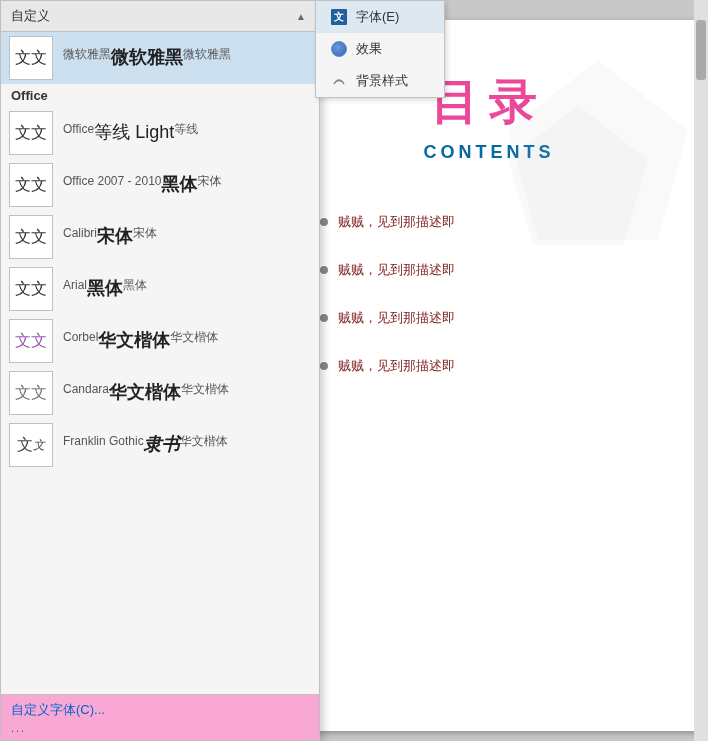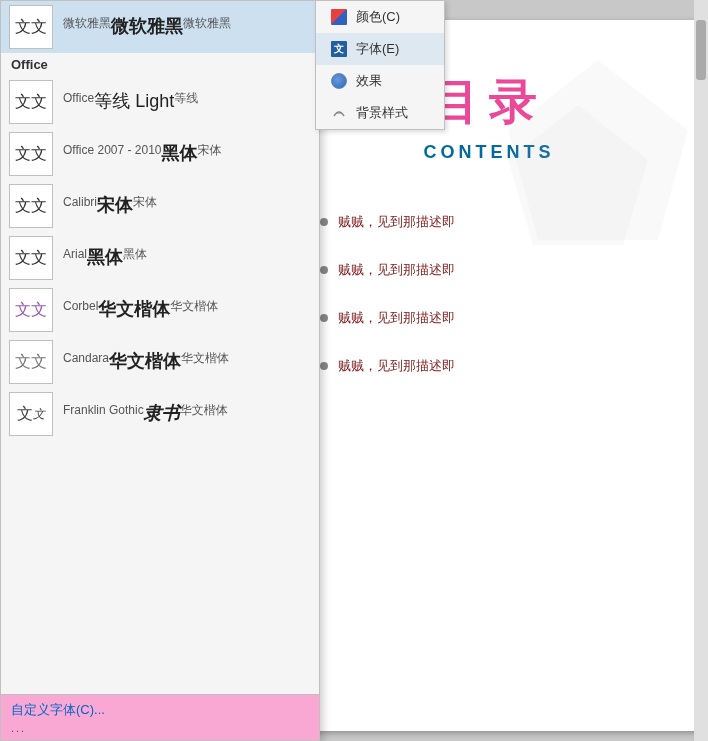--- a/index.html
+++ b/index.html
@@ -368,26 +368,20 @@
       <span>贼贼，见到那描述即</span>
     </div>
   </div>
 
   <div class="doc-scrollbar" style="left:694px; width:14px;">
     <div class="doc-scrollbar-thumb"></div>
   </div>
 </div>
 
 <div class="right-menu">
-  <div class="menu-item">
-    <div class="menu-item-icon">
-      <div class="color-icon-box"></div>
-    </div>
-    <span>颜色(C)</span>
-  </div>
   <div class="menu-item active">
     <div class="menu-item-icon">
       <div class="font-icon-box">文</div>
     </div>
     <span>字体(E)</span>
   </div>
   <div class="menu-item">
     <div class="menu-item-icon">
       <div class="effect-icon-circle"></div>
     </div>
@@ -400,20 +394,24 @@
           <path d="M2 10 Q7 2 12 10" stroke="#888" stroke-width="1.5" fill="none"></path>
           <path d="M5 7 L9 7" stroke="#888" stroke-width="1"></path>
         </svg>
       </div>
     </div>
     <span>背景样式</span>
   </div>
 </div>
 
 <div class="dropdown-panel">
+  <div class="dropdown-header">
+    <span>自定义</span>
+    <div class="dropdown-scroll-up">▲</div>
+  </div>
 
   <div class="font-list">
 
     <div class="font-item selected">
       <div class="font-preview-box">文文</div>
       <div class="font-info">
         <span class="font-en-name">微软雅黑</span>
         <span class="font-cn-name-large" style="font-family:'Microsoft YaHei','微软雅黑';">微软雅黑</span>
         <span class="font-cn-name-small">微软雅黑</span>
       </div>

